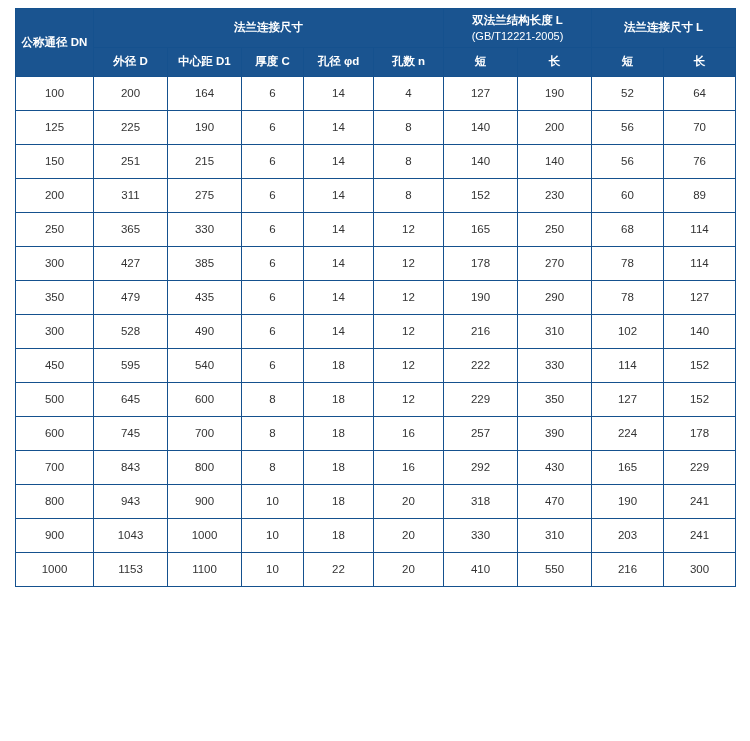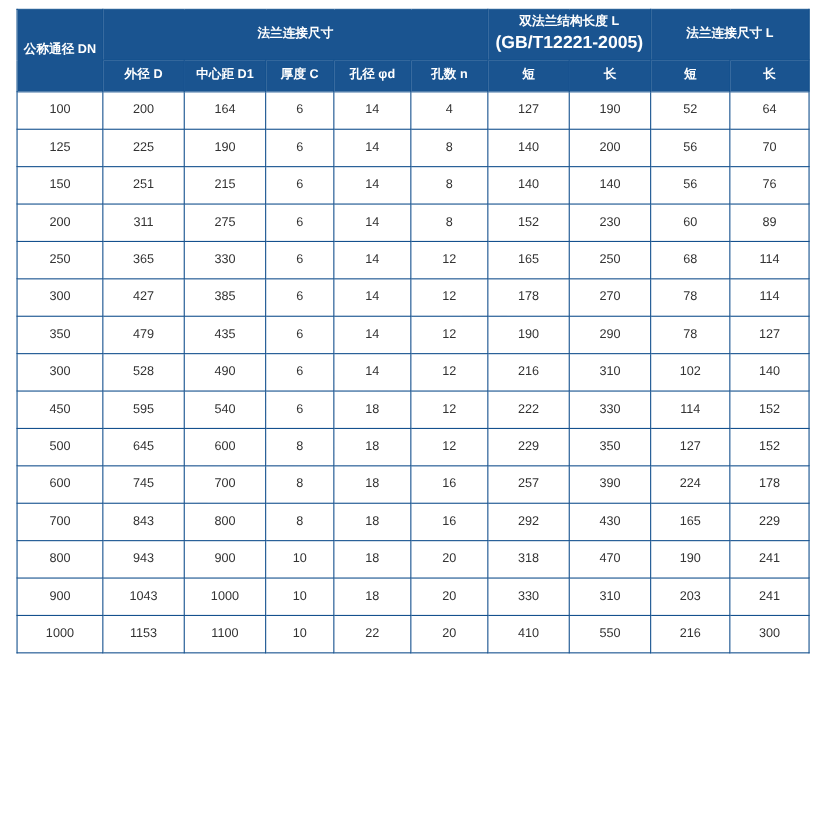--- a/index.html
+++ b/index.html
@@ -44,22 +44,22 @@
     color: #333333;
     font-size: 11.5px;
     font-weight: normal;
     height: 33px;
     padding: 0;
   }
   #spec-table tbody tr td:first-child {
     color: #333333;
   }
   .sub-note {
-    font-size: 16px;
-    font-weight: bold;
+    font-size: 11px;
+    font-weight: normal;
     display: block;
   }
   
   .watermark {
     position: absolute;
     left: 150px;
     top: 255px;
     width: 380px;
     height: 260px;
     z-index: 1;

